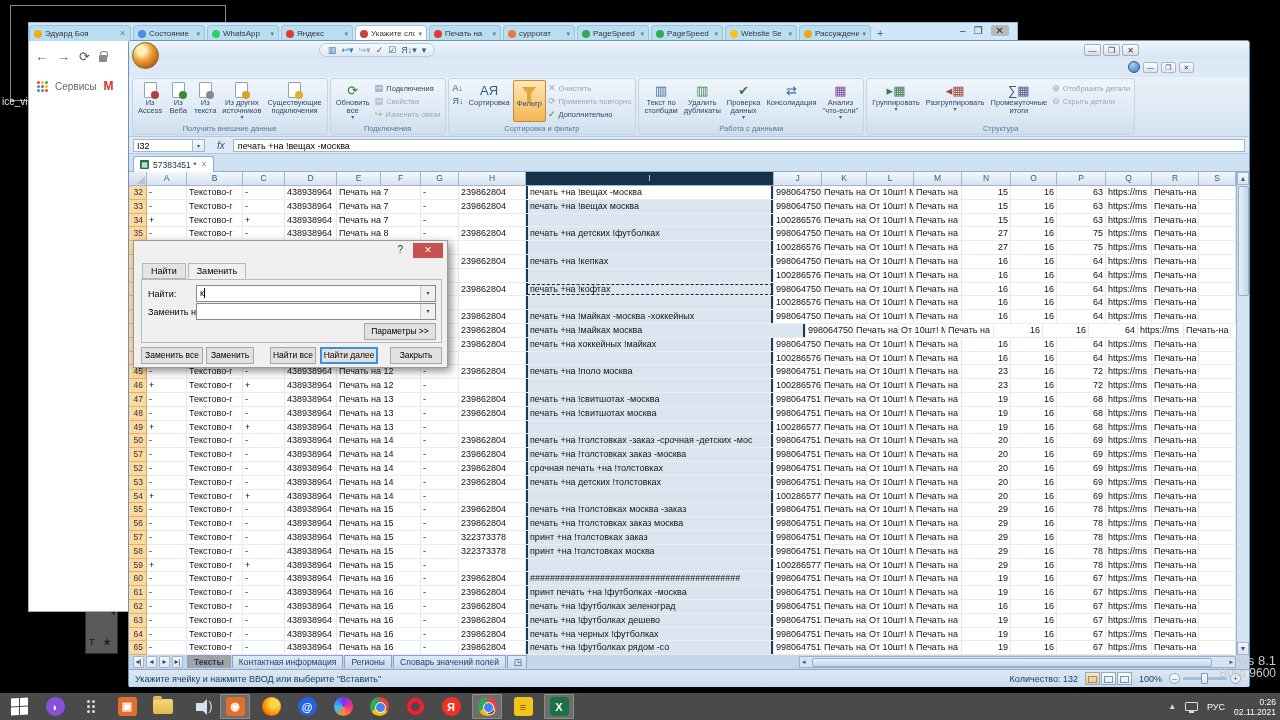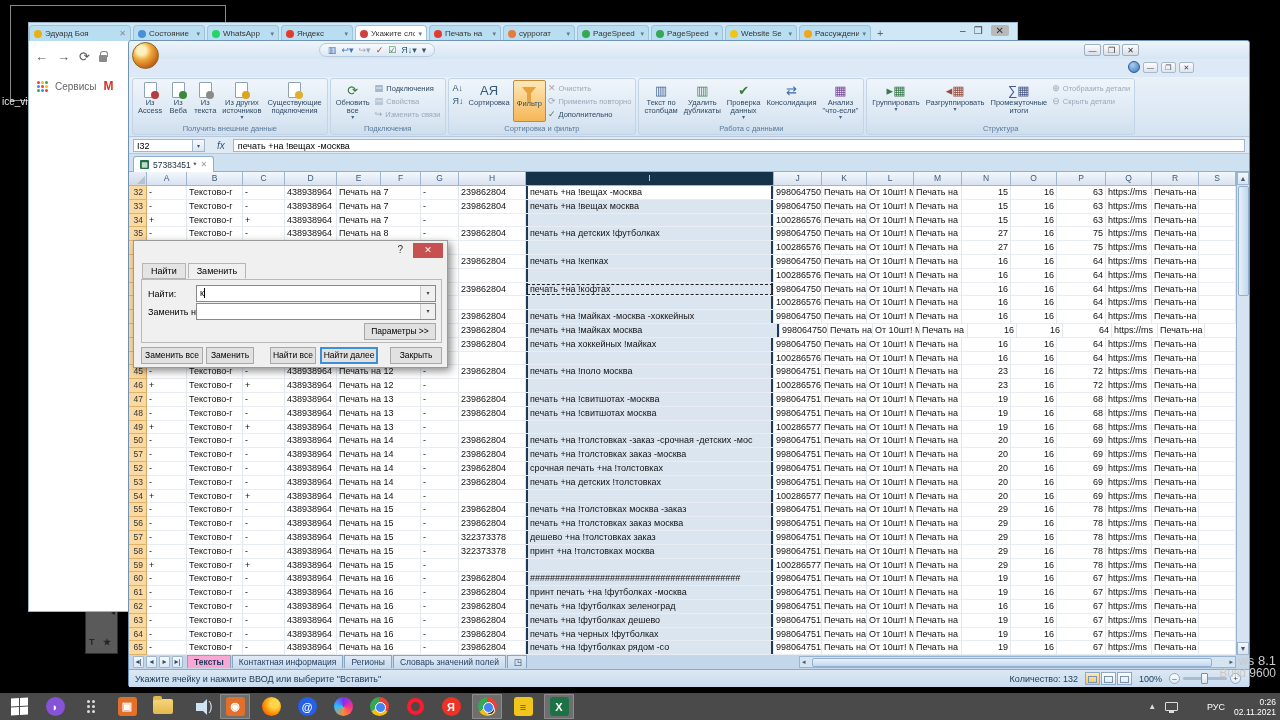--- a/index.html
+++ b/index.html
@@ -99,21 +99,21 @@
   .gc.icell.marquee { outline:1.5px dashed #222; outline-offset:-2px; }
   #v-scroll { position:absolute; left:1107px; top:131px; width:13px; height:483px; background:#d6e4f2; border-left:1px solid #98b2cf; }
   #v-scroll .varr { height:13px; text-align:center; font-size:7px; color:#3a5a7a; line-height:12px; background:linear-gradient(#f2f7fc,#d8e3f0); border:1px solid #9eb6ce; }
   #v-scroll .vthumb { position:absolute; left:1px; top:14px; width:11px; height:110px; background:linear-gradient(90deg,#e8f1fa,#c2d8ec); border:1px solid #8fb0d0; border-radius:2px; }
   #v-scroll .varr.bottom { position:absolute; bottom:0; width:100%; }
   
   #sheet-row { position:absolute; left:0; top:614px; width:100%; height:14px; background:#c3d6ea; display:flex; align-items:flex-start; }
   #sheet-nav { display:flex; gap:2px; padding:1px 4px 0 4px; font-size:8px; color:#2f4a66; }
   #sheet-nav span { width:11px; text-align:center; background:linear-gradient(#f5f9fd,#dbe7f3); border:1px solid #9fb6cc; border-radius:1px; line-height:10px; }
   .stab { height:13px; padding:0 6px; font-size:8.5px; line-height:12px; color:#1f3a5f; background:linear-gradient(#dfeaf5,#c8daec); border:1px solid #8aa4c4; border-bottom:none; border-radius:0 0 0 0; margin-right:1px; white-space:nowrap; }
-  .stab.active { background:#f9a8d4; font-weight:bold; }
+  .stab.active { background:#a3a3a3; font-weight:bold; }
   .stab.addsheet { width:20px; }
   #h-scroll { position:absolute; right:13px; top:615px; width:437px; height:12px; background:#d6e4f2; border:1px solid #98b2cf; }
   #h-scroll .hthumb { position:absolute; left:12px; top:1px; width:400px; height:9px; background:linear-gradient(#e8f1fa,#c2d8ec); border:1px solid #8fb0d0; border-radius:2px; }
   #h-scroll .harr { position:absolute; top:0; font-size:7px; color:#3a5a7a; line-height:10px; }
   #h-scroll .harr.l { left:2px; } #h-scroll .harr.r { right:2px; }
   
   #status-bar { position:absolute; left:0; top:628px; width:100%; height:18px; background:linear-gradient(#dce8f4,#c8dbee); border-top:1px solid #8fa8c8; display:flex; align-items:center; font-size:9px; color:#21405f; }
   #status-hint { margin-left:6px; }
   #status-right { margin-left:auto; display:flex; align-items:center; gap:7px; margin-right:8px; }
   .viewbtns { display:flex; gap:1px; }
@@ -160,21 +160,21 @@
   .tb-chrome { width:19px; height:19px; border-radius:50%; background:conic-gradient(#ea4335 0 120deg, #fbbc05 120deg 240deg, #34a853 240deg 360deg); position:relative; }
   .tb-chrome::after { content:""; position:absolute; left:5px; top:5px; width:9px; height:9px; border-radius:50%; background:#4285f4; border:1.5px solid #fff; }
   .tb-avatar { position:absolute; right:2px; bottom:1px; width:10px; height:10px; border-radius:50%; background:#333; border:1px solid #eee; }
   .tb-firefox { width:19px; height:19px; border-radius:50%; background:radial-gradient(circle at 65% 35%, #ffd54a 0 25%, #ff9500 55%, #e2331f); }
   .tb-sphere { width:19px; height:19px; border-radius:50%; background:conic-gradient(#7b2ff7, #f72f8e, #ff8a2b, #2bc0ff, #7b2ff7); }
   .tb-ring { width:17px; height:17px; border-radius:50%; border:4px solid #ff1b2d; }
   #tb-tray { margin-left:auto; display:flex; align-items:center; gap:9px; padding-right:4px; color:#fff; }
   #tray-expand { font-size:8px; color:#ddd; }
   .tray-monitor { width:13px; height:9px; border:1.5px solid #ddd; border-radius:1px; position:relative; }
   .tray-monitor::after { content:""; position:absolute; left:3px; bottom:-3px; width:5px; height:2px; background:#ddd; }
-  #tray-lang { font-size:9px;margin-left:20px; }
+  #tray-lang { font-size:9px; }
   #tray-clock { text-align:right; font-size:8.5px; line-height:10px; }
 </style>
 </head>
 <body>
 
 <div class="abs" id="desktop-box"></div>
 <div class="abs" id="desktop-file-label">ice_vide</div>
 <div class="abs" id="watermark">
   <div class="wm1">ws 8.1</div>
   <div class="wm2">Build 9600</div>
@@ -754,21 +754,21 @@
         <div class="grow">
           <div class="gc rh" style="width: 18px;">42</div>
           <div class="gc" style="width: 40px;"></div>
           <div class="gc" style="width: 56px;"></div>
           <div class="gc" style="width: 42px;"></div>
           <div class="gc" style="width: 52px;"></div>
           <div class="gc" style="width: 44px;"></div>
           <div class="gc" style="width: 40px;"></div>
           <div class="gc" style="width: 38px;"></div>
           <div class="gc" style="width: 67px;">239862804</div>
-          <div class="gc icell" style="width: 254px;">печать +на !майках москва</div>
+          <div class="gc icell" style="width: 280px;">печать +на !майках москва</div>
           <div class="gc" style="width: 48px;">998064750</div>
           <div class="gc" style="width: 45px;">Печать на</div>
           <div class="gc" style="width: 47px;">От 10шт! М</div>
           <div class="gc" style="width: 48px;">Печать на</div>
           <div class="gc num" style="width: 49px;">16</div>
           <div class="gc num" style="width: 46px;">16</div>
           <div class="gc num" style="width: 49px;">64</div>
           <div class="gc" style="width: 46px;">https://ms</div>
           <div class="gc" style="width: 47px;">Печать-на</div>
           <div class="gc" style="width: 37px;"></div>
@@ -1084,21 +1084,21 @@
         <div class="grow">
           <div class="gc rh" style="width: 18px;">57</div>
           <div class="gc" style="width: 40px;">-</div>
           <div class="gc" style="width: 56px;">Текстово-г</div>
           <div class="gc" style="width: 42px;">-</div>
           <div class="gc" style="width: 52px;">438938964</div>
           <div class="gc ovf" style="width: 44px;">Печать на 15</div>
           <div class="gc" style="width: 40px;"></div>
           <div class="gc" style="width: 38px;">-</div>
           <div class="gc" style="width: 67px;">322373378</div>
-          <div class="gc icell" style="width: 248px;">дешево +на !толстовках заказ</div>
+          <div class="gc icell" style="width: 248px;">принт +на !толстовках заказ</div>
           <div class="gc" style="width: 48px;">998064751</div>
           <div class="gc" style="width: 45px;">Печать на</div>
           <div class="gc" style="width: 47px;">От 10шт! М</div>
           <div class="gc" style="width: 48px;">Печать на</div>
           <div class="gc num" style="width: 49px;">29</div>
           <div class="gc num" style="width: 46px;">16</div>
           <div class="gc num" style="width: 49px;">78</div>
           <div class="gc" style="width: 46px;">https://ms</div>
           <div class="gc" style="width: 47px;">Печать-на</div>
           <div class="gc" style="width: 37px;"></div>

